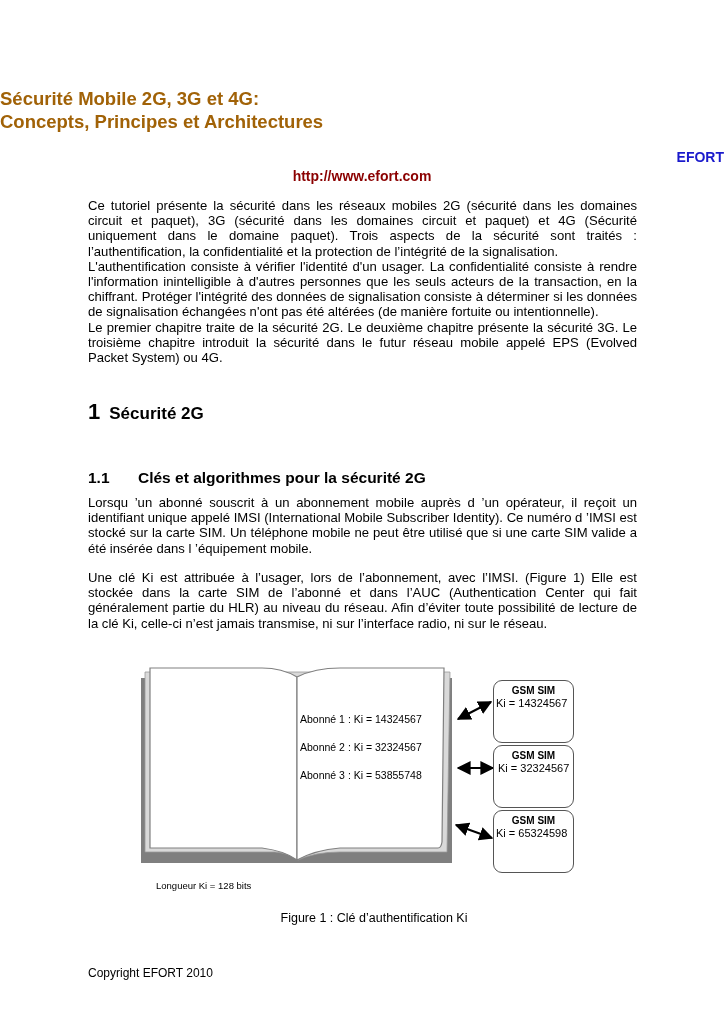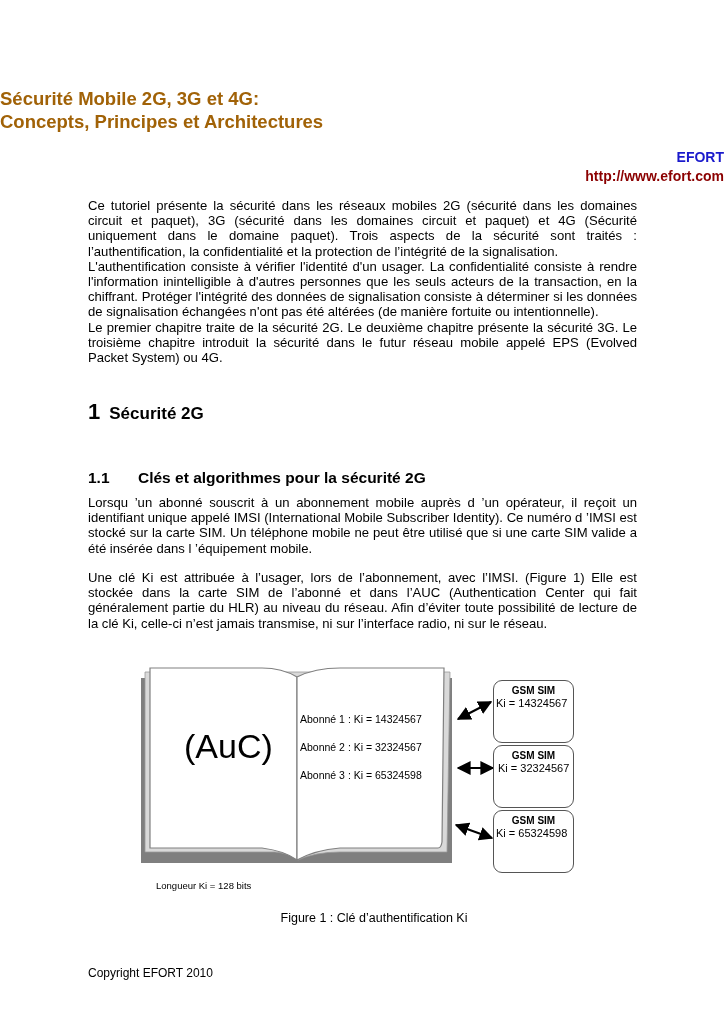--- a/index.html
+++ b/index.html
@@ -1,21 +1,21 @@
 <!DOCTYPE html>
 <html><head>
 <meta charset="utf-8">
 <style>
   html, body { margin:0; padding:0; background:#ffffff; }
   body { width:724px; height:1024px; position:relative; overflow:hidden; font-family:"Liberation Sans", sans-serif; color:#000; }
   .title { position:absolute; left:0; width:724px; text-align:left; color:#a16207; font-weight:bold; font-size:18.5px; line-height:23px; }
   #title1 { top:87px; }
   #title2 { top:110px; }
   .org { position:absolute; left:0; width:724px; text-align:right; color:#1a1acc; font-weight:bold; font-size:14px; top:149px; }
-  .url { position:absolute; left:0; width:724px; text-align:right; color:#8b0000; font-weight:bold; font-size:14px; top:168px; }
+  .url { position:absolute; left:0; width:724px; text-align:center; color:#8b0000; font-weight:bold; font-size:14px; top:168px; }
   .para { position:absolute; left:88px; width:549px; font-size:13.1px; line-height:15.2px; text-align:justify; }
   .para p { margin:0; }
   #intro { top:198px; }
   #p-imsi { top:495px; }
   #p-ki { top:570px; }
   .h1 { position:absolute; left:88px; top:399px; font-weight:bold;text-align:center; }
   .h1 .num { font-size:22px; }
   .h1 .txt { font-size:17px; margin-left:9px; }
   .h2 { position:absolute; left:88px; top:469px; font-weight:bold; font-size:15.5px; }
   .h2 .txt { position:absolute; left:50px; white-space:nowrap; }
@@ -75,26 +75,25 @@
     <path d="M150,668 L262,668 Q282,668 297,677 L297,860 Q285,851 262,848 L150,848 Z" fill="#fff" stroke="#808080" stroke-width="1.2"></path>
 
     <path d="M297,677 Q315,668 340,668 L444,668 L442,842 Q441,848 438,848 L340,848 Q315,850 297,860 Z" fill="#fff" stroke="#808080" stroke-width="1.2"></path>
 
     <line x1="458" y1="719" x2="491" y2="702" stroke="#000" stroke-width="2" marker-start="url(#arr)" marker-end="url(#arr)"></line>
     <line x1="458" y1="768" x2="493" y2="768" stroke="#000" stroke-width="2" marker-start="url(#arr)" marker-end="url(#arr)"></line>
     <line x1="456" y1="825" x2="492" y2="838" stroke="#000" stroke-width="2" marker-start="url(#arr)" marker-end="url(#arr)"></line>
   </svg>
 
   <div class="hlr">
-    <div>(AuC)</div>
   </div>
 
   <div class="fig-text" style="left:300px; top:713px;">Abonné 1 : Ki = 14324567</div>
   <div class="fig-text" style="left:300px; top:741px;">Abonné 2 : Ki = 32324567</div>
-  <div class="fig-text" style="left:300px; top:769px;">Abonné 3 : Ki = 65324598</div>
+  <div class="fig-text" style="left:300px; top:769px;">Abonné 3 : Ki = 53855748</div>
 
   <div class="sim-box" style="left:493px; top:680px;">
     <div class="sim-title">GSM SIM</div>
     <div class="sim-ki">Ki = 14324567</div>
   </div>
   <div class="sim-box" style="left:493px; top:745px;">
     <div class="sim-title">GSM SIM</div>
     <div class="sim-ki" style="left:4px;">Ki = 32324567</div>
   </div>
   <div class="sim-box" style="left:493px; top:810px;">

